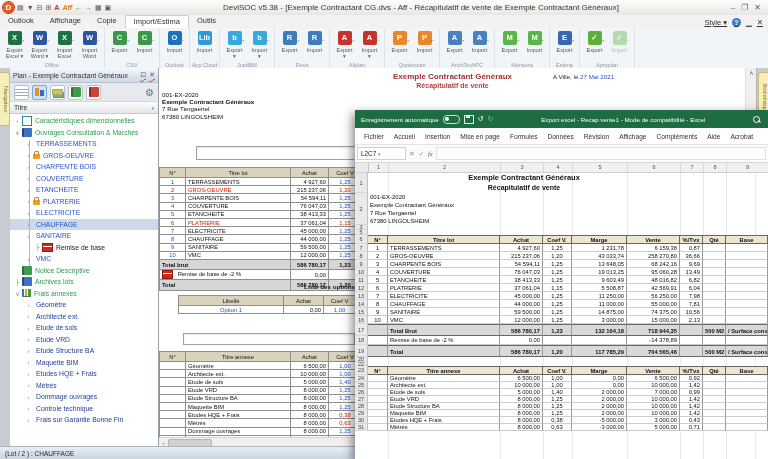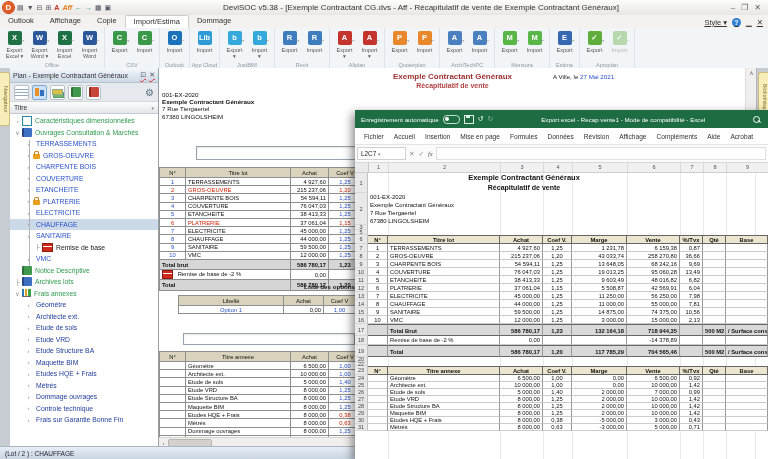--- a/index.html
+++ b/index.html
@@ -185,21 +185,21 @@
   <div class="menubar">
     <div style="display:flex">
       <span class="mitem ">Outlook</span>
 
       <span class="mitem ">Affichage</span>
 
       <span class="mitem ">Copie</span>
 
       <span class="mitem active">Import/Estima</span>
 
-      <span class="mitem ">Dommage</span>
+      <span class="mitem ">Outils</span>
     </div>
     <div class="menu-right">
       <span><span>Style</span> <span>▾</span></span>
       <span class="help-ico">?</span>
       <span>▁</span>
       <span>✕</span>
     </div>
   </div>
 
   <div class="ribbon">

